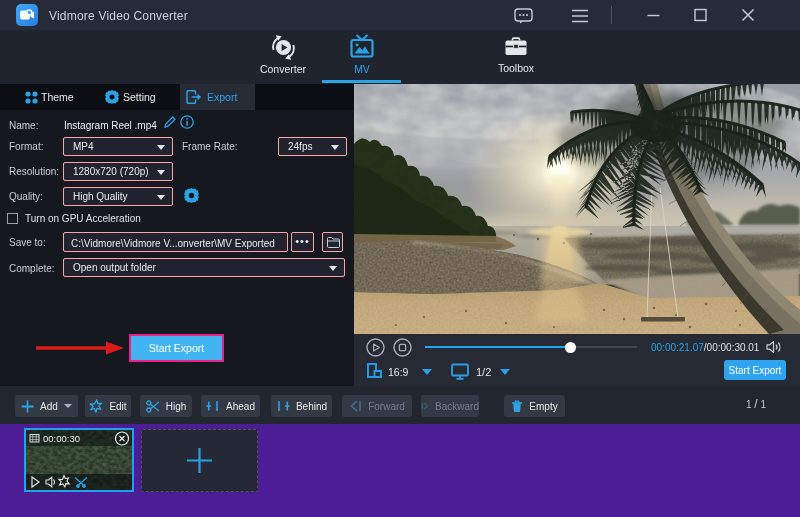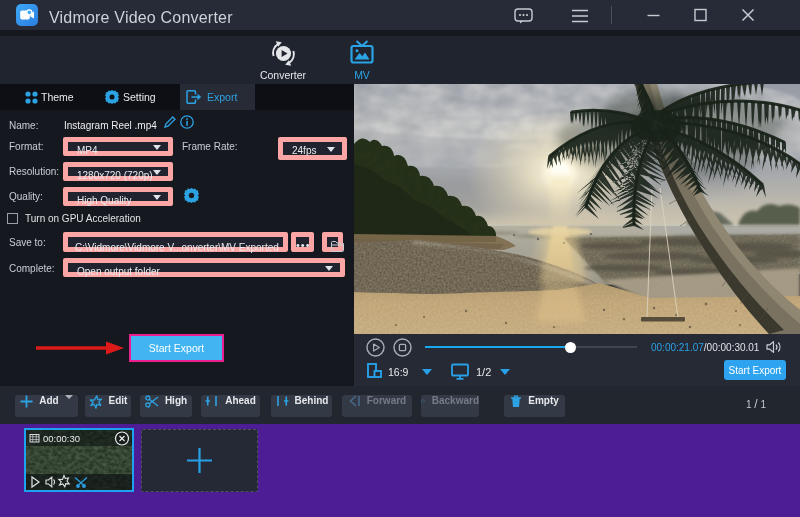--- a/index.html
+++ b/index.html
@@ -4,52 +4,52 @@
 <style>
   * { margin:0; padding:0; box-sizing:border-box; }
   html,body { width:800px; height:517px; overflow:hidden; background:#16181f;
     font-family:"Liberation Sans", sans-serif; }
   #app { position:relative; width:800px; height:517px; }
 
   
   #titlebar { position:absolute; left:0; top:0; width:800px; height:30px; background:#262b37; }
   #appicon { position:absolute; left:16px; top:4px; width:22px; height:22px; border-radius:5px;
     background:linear-gradient(135deg,#3fa9f5,#2a7de1); }
-  #apptitle { position:absolute; left:49px; top:9px; font-size:16px; letter-spacing:0.2px; color:#cdd1d8; }
+  #apptitle { position:absolute; left:49px; top:9px; font-size:12px; letter-spacing:0.2px; color:#cdd1d8; }
   .tb-ic { position:absolute; top:7px; }
 
   
-  #navbar { position:absolute; left:0; top:36px; width:800px; height:54px; background:#20242f; }
+  #navbar { position:absolute; left:0; top:30px; width:800px; height:54px; background:#20242f; }
   .nav-item { position:absolute; top:3px; width:80px; text-align:center; }
   .nav-item .lbl { font-size:10.5px; color:#e4e6ea; margin-top:2px; }
   .nav-item.active .lbl { color:#2aa4e6; }
   #mv-underline { position:absolute; left:322px; top:50px; width:79px; height:3px; background:#2aa4e6; }
 
   
   #leftpanel { position:absolute; left:0; top:84px; width:354px; height:302px; background:#16181f; }
   #tabrow { position:absolute; left:0; top:0; width:354px; height:26px; background:#0d0f15; }
   .tab { position:absolute; top:0; height:26px; }
   #tab-export { left:180px; width:75px; background:#272b36; }
 
   .flabel { position:absolute; left:9px; font-size:10px; color:#c9cdd4; }
-  .dd { position:absolute; background:#21242e; border:5px solid #fca5a5; border-radius:2px;
+  .dd { position:absolute; background:#21242e; border:1px solid #fca5a5; border-radius:2px;
     font-size:10px; color:#e9ebee; line-height:16px; white-space:nowrap; overflow:visible; }
   .dd .caret { position:absolute; right:7px; top:50%; margin-top:-2px; width:0; height:0;
     border-left:4.5px solid transparent; border-right:4.5px solid transparent; border-top:5px solid #e0e3e8; }
 
   
   #video { position:absolute; left:354px; top:84px; width:446px; height:250px; }
 
   
   #controls { position:absolute; left:354px; top:334px; width:446px; height:52px; background:#262a34; }
 
   
   #toolbar { position:absolute; left:0; top:386px; width:800px; height:38px; background:#22262f; }
   .tbtn { position:absolute; top:9px; height:22px; background:#343a45; border-radius:3px;
-    font-size:10px; color:#e6e8eb; display:flex; align-items:flex-start; justify-content:center; gap:6px;font-weight:bold; }
+    font-size:10px; color:#e6e8eb; display:flex; align-items:center; justify-content:center; gap:6px; }
   .tbtn.dis { color:#757c88; }
 
   
   #bottom { position:absolute; left:0; top:424px; width:800px; height:93px; background:#4c1d95; }
   #thumb { position:absolute; left:24px; top:4px; width:110px; height:64px; border:2px solid #1da2f0; background:#273528; }
   #tile2 { position:absolute; left:141px; top:5px; width:117px; height:63px; background:#252935;
     border:1px dashed #4c5260; border-radius:2px; }
 </style>
 </head>
 <body>
@@ -99,20 +99,29 @@
       <div class="lbl">Converter</div>
     </div>
     <div class="nav-item active" style="left:322px">
       <svg width="28" height="27" viewBox="0 0 28 27" style="display:block;margin:1px auto 0">
         <path d="M8.5 1 L14 6 M19.5 1 L14 6" fill="none" stroke="#2aa4e6" stroke-width="2"></path>
         <rect x="3.5" y="6" width="21" height="16.5" rx="2" fill="none" stroke="#2aa4e6" stroke-width="2.2"></rect>
         <path d="M6.5 19.5 L11.5 13 L14.3 16.2 L17 12.5 L21.5 19.5 Z" fill="#2aa4e6"></path>
         <circle cx="9" cy="10.8" r="1.5" fill="#2aa4e6"></circle>
       </svg>
       <div class="lbl">MV</div>
+    </div>
+    <div class="nav-item" style="left:476px">
+      <svg width="28" height="23" viewBox="0 0 28 23" style="display:block;margin:4px auto 0">
+        <rect x="3.5" y="3.5" width="21" height="14.5" rx="1.8" fill="#e4e6e9"></rect>
+        <path d="M10.5 3.5 V2.6 A1.4 1.4 0 0 1 11.9 1.2 H16.1 A1.4 1.4 0 0 1 17.5 2.6 V3.5" fill="none" stroke="#e4e6e9" stroke-width="1.7"></path>
+        <rect x="3.5" y="8.6" width="21" height="1.7" fill="#20242f"></rect>
+        <rect x="11.7" y="7.2" width="4.6" height="4.2" rx="0.8" fill="#20242f" stroke="#e4e6e9" stroke-width="1"></rect>
+      </svg>
+      <div class="lbl">Toolbox</div>
     </div>
     <div id="mv-underline"></div>
   </div>
 
   <div id="leftpanel">
     <div id="tabrow">
       <div class="tab" id="tab-export"></div>
       <svg style="position:absolute;left:25px;top:7px" width="13" height="13" viewBox="0 0 13 13">
         <circle cx="3" cy="3" r="2.6" fill="#2da2e2"></circle>
           <circle cx="10" cy="3" r="2.6" fill="#2da2e2"></circle>

